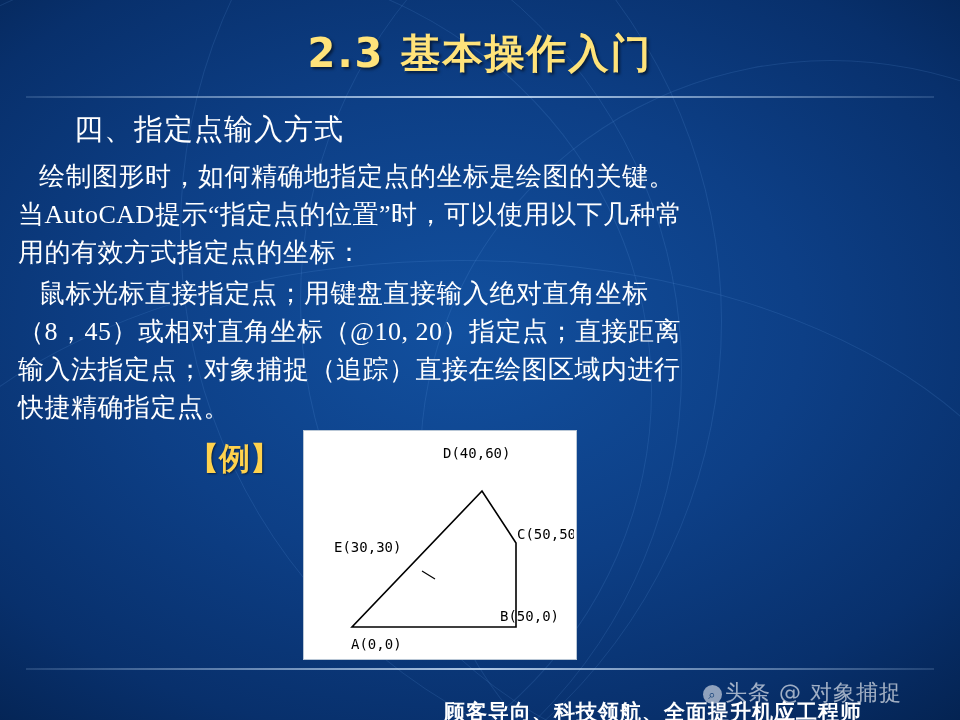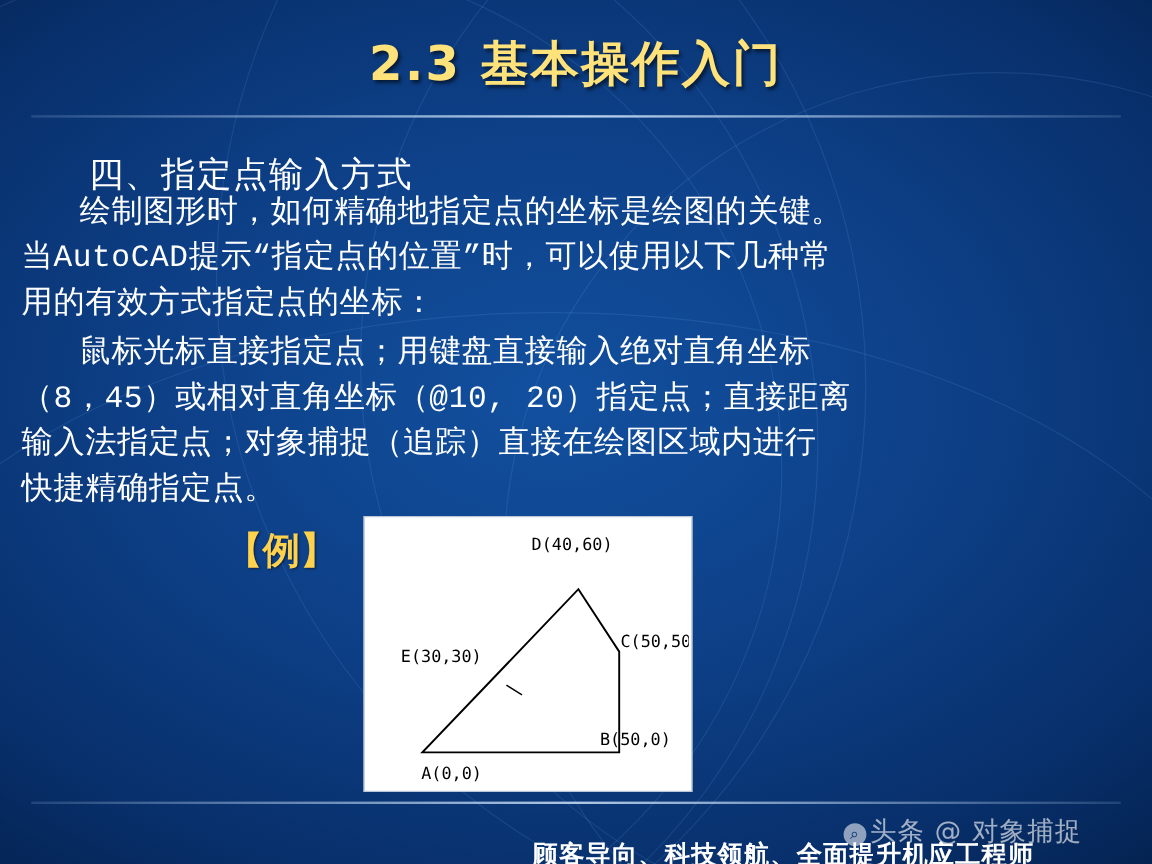--- a/index.html
+++ b/index.html
@@ -52,33 +52,33 @@
     position: absolute;
     top: 96px;
     left: 26px;
     width: 908px;
     height: 2px;
     background: linear-gradient(to right, rgba(190,220,255,0.15), rgba(215,235,255,0.85), rgba(190,220,255,0.15));
   }
 
   #subhead {
     position: absolute;
-    top: 126px;
+    top: 110px;
     left: 74px;
     font-family: "DejaVu Sans", "Liberation Sans", sans-serif;
     font-size: 29px;
     color: #ffffff;
     letter-spacing: 1px;
   }
 
   .body-text {
     position: absolute;
     left: 18px;
     width: 924px;
-    font-family: Liberation Mono, monospace;
+    font-family: Liberation Serif, serif;
     font-size: 26px;
     line-height: 38px;
     color: #ffffff;
     letter-spacing: 0.5px;
     white-space: pre-wrap;
   }
   #para1 { top: 158px; }
   #para2 { top: 275px; }
 
   #example-label {

